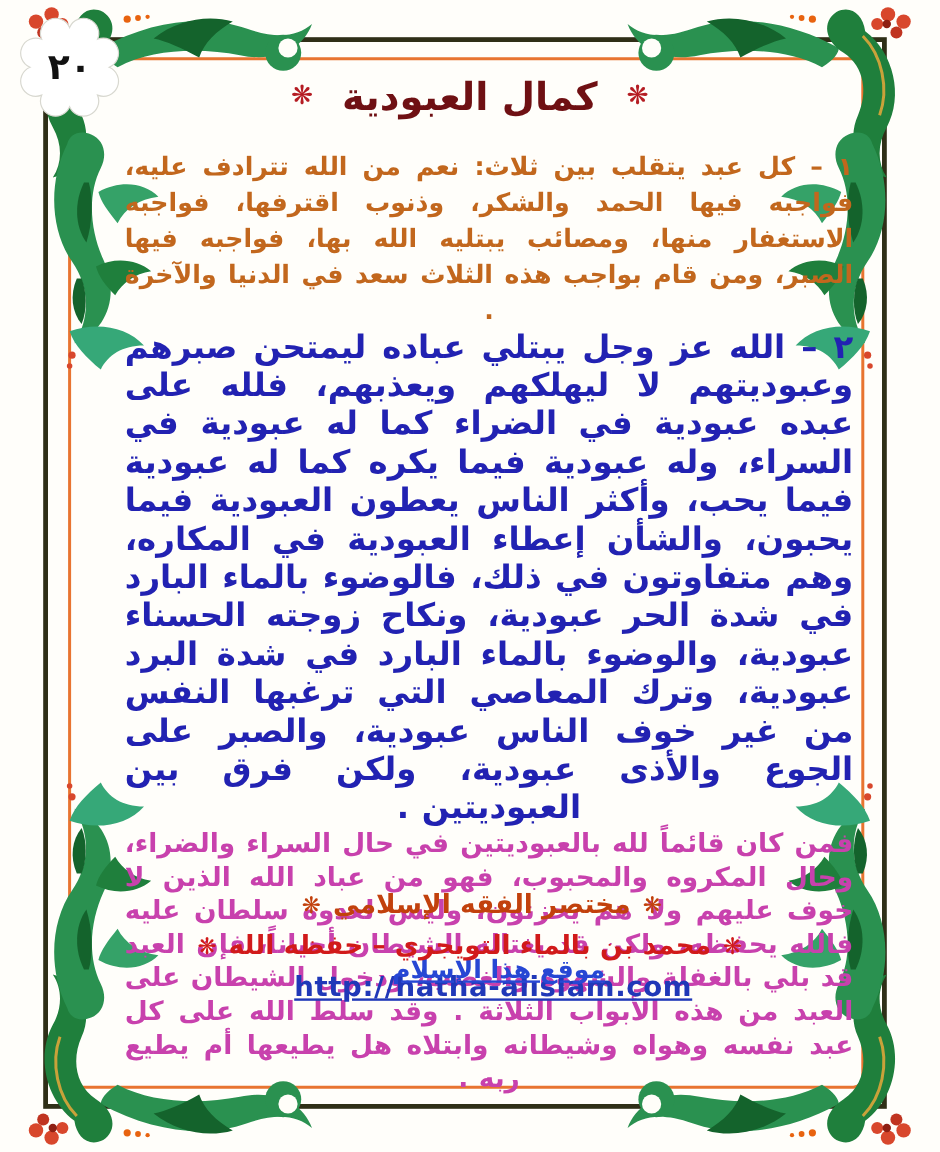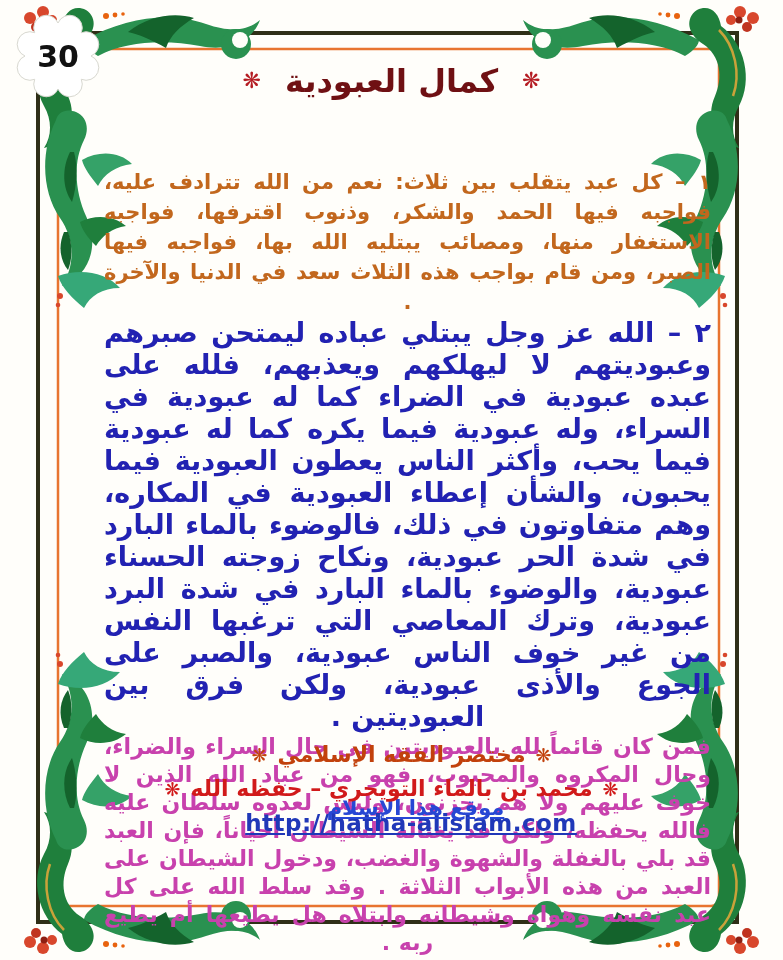--- a/index.html
+++ b/index.html
@@ -19,21 +19,21 @@
   .badge .num { position:relative; font-size:30px; font-weight:bold; color:#111; z-index:2; }
 
   
   .title-row { position:absolute; top:62px; left:0; right:0;
                display:flex; justify-content:center; align-items:center; gap:24px; direction:rtl; }
   .title-text { font-size:32px; font-weight:bold; letter-spacing:0; }
   .flower { font-size:20px; line-height:1; }
   .flower.big { font-size:22px; }
 
   
-  .body-text { position:absolute; top:124px; left:104px; right:72px; direction:rtl;margin-top:43px; }
+  .body-text { position:absolute; top:124px; left:104px; right:72px; direction:rtl; }
   p.para { margin:0; font-weight:bold; text-align:justify; text-align-last:center; word-spacing:1px; }
   .p1 { font-size:21px; line-height:30px; margin-bottom:18px; }
   .p2 { font-size:27px; line-height:32px; margin-bottom:24px; }
   .p3 { font-size:22px; line-height:28px; }
 
   
   .footer { position:absolute; top:742px; left:0; right:0; text-align:center; direction:rtl; }
   .f-line { font-size:22px; font-weight:bold; margin-bottom:9px; position:relative; }
   .f-line .flower { font-size:19px; margin:0 10px; }
   .author-wrap { position:relative; display:inline-block; z-index:2; }
@@ -88,21 +88,21 @@
     <use href="#orn" xlink:href="#orn"></use>
     <use href="#orn" xlink:href="#orn" transform="translate(783,0) scale(-1,1)"></use>
     <use href="#orn" xlink:href="#orn" transform="translate(0,960) scale(1,-1)"></use>
     <use href="#orn" xlink:href="#orn" transform="translate(783,960) scale(-1,-1)"></use>
   </svg>
 
   <div class="badge">
     <svg viewBox="14 14 86 86" xmlns="http://www.w3.org/2000/svg">
       <path d="M90,57 A12,12 0 0 1 80.3,80.3 A12,12 0 0 1 57,90 A12,12 0 0 1 33.7,80.3 A12,12 0 0 1 24,57 A12,12 0 0 1 33.7,33.7 A12,12 0 0 1 57,24 A12,12 0 0 1 80.3,33.7 A12,12 0 0 1 90,57 Z" fill="#ffffff" stroke="#d8d8d0" stroke-width="1"></path>
     </svg>
-    <span class="num">30</span>
+    <span class="num">٢٠</span>
   </div>
 
   <div class="title-row">
     <span class="flower big" style="color: rgb(181, 29, 35);">❋</span>
     <span class="title-text" style="color: rgb(111, 16, 19);">كمال العبودية</span>
     <span class="flower big" style="color: rgb(181, 29, 35);">❋</span>
   </div>
 
   <div class="body-text">
     <p class="para p1" style="color: rgb(194, 103, 29);">١ – كل عبد يتقلب بين ثلاث: نعم من الله تترادف عليه، فواجبه فيها الحمد والشكر، وذنوب اقترفها، فواجبه الاستغفار منها، ومصائب يبتليه الله بها، فواجبه فيها الصبر، ومن قام بواجب هذه الثلاث سعد في الدنيا والآخرة .</p>

